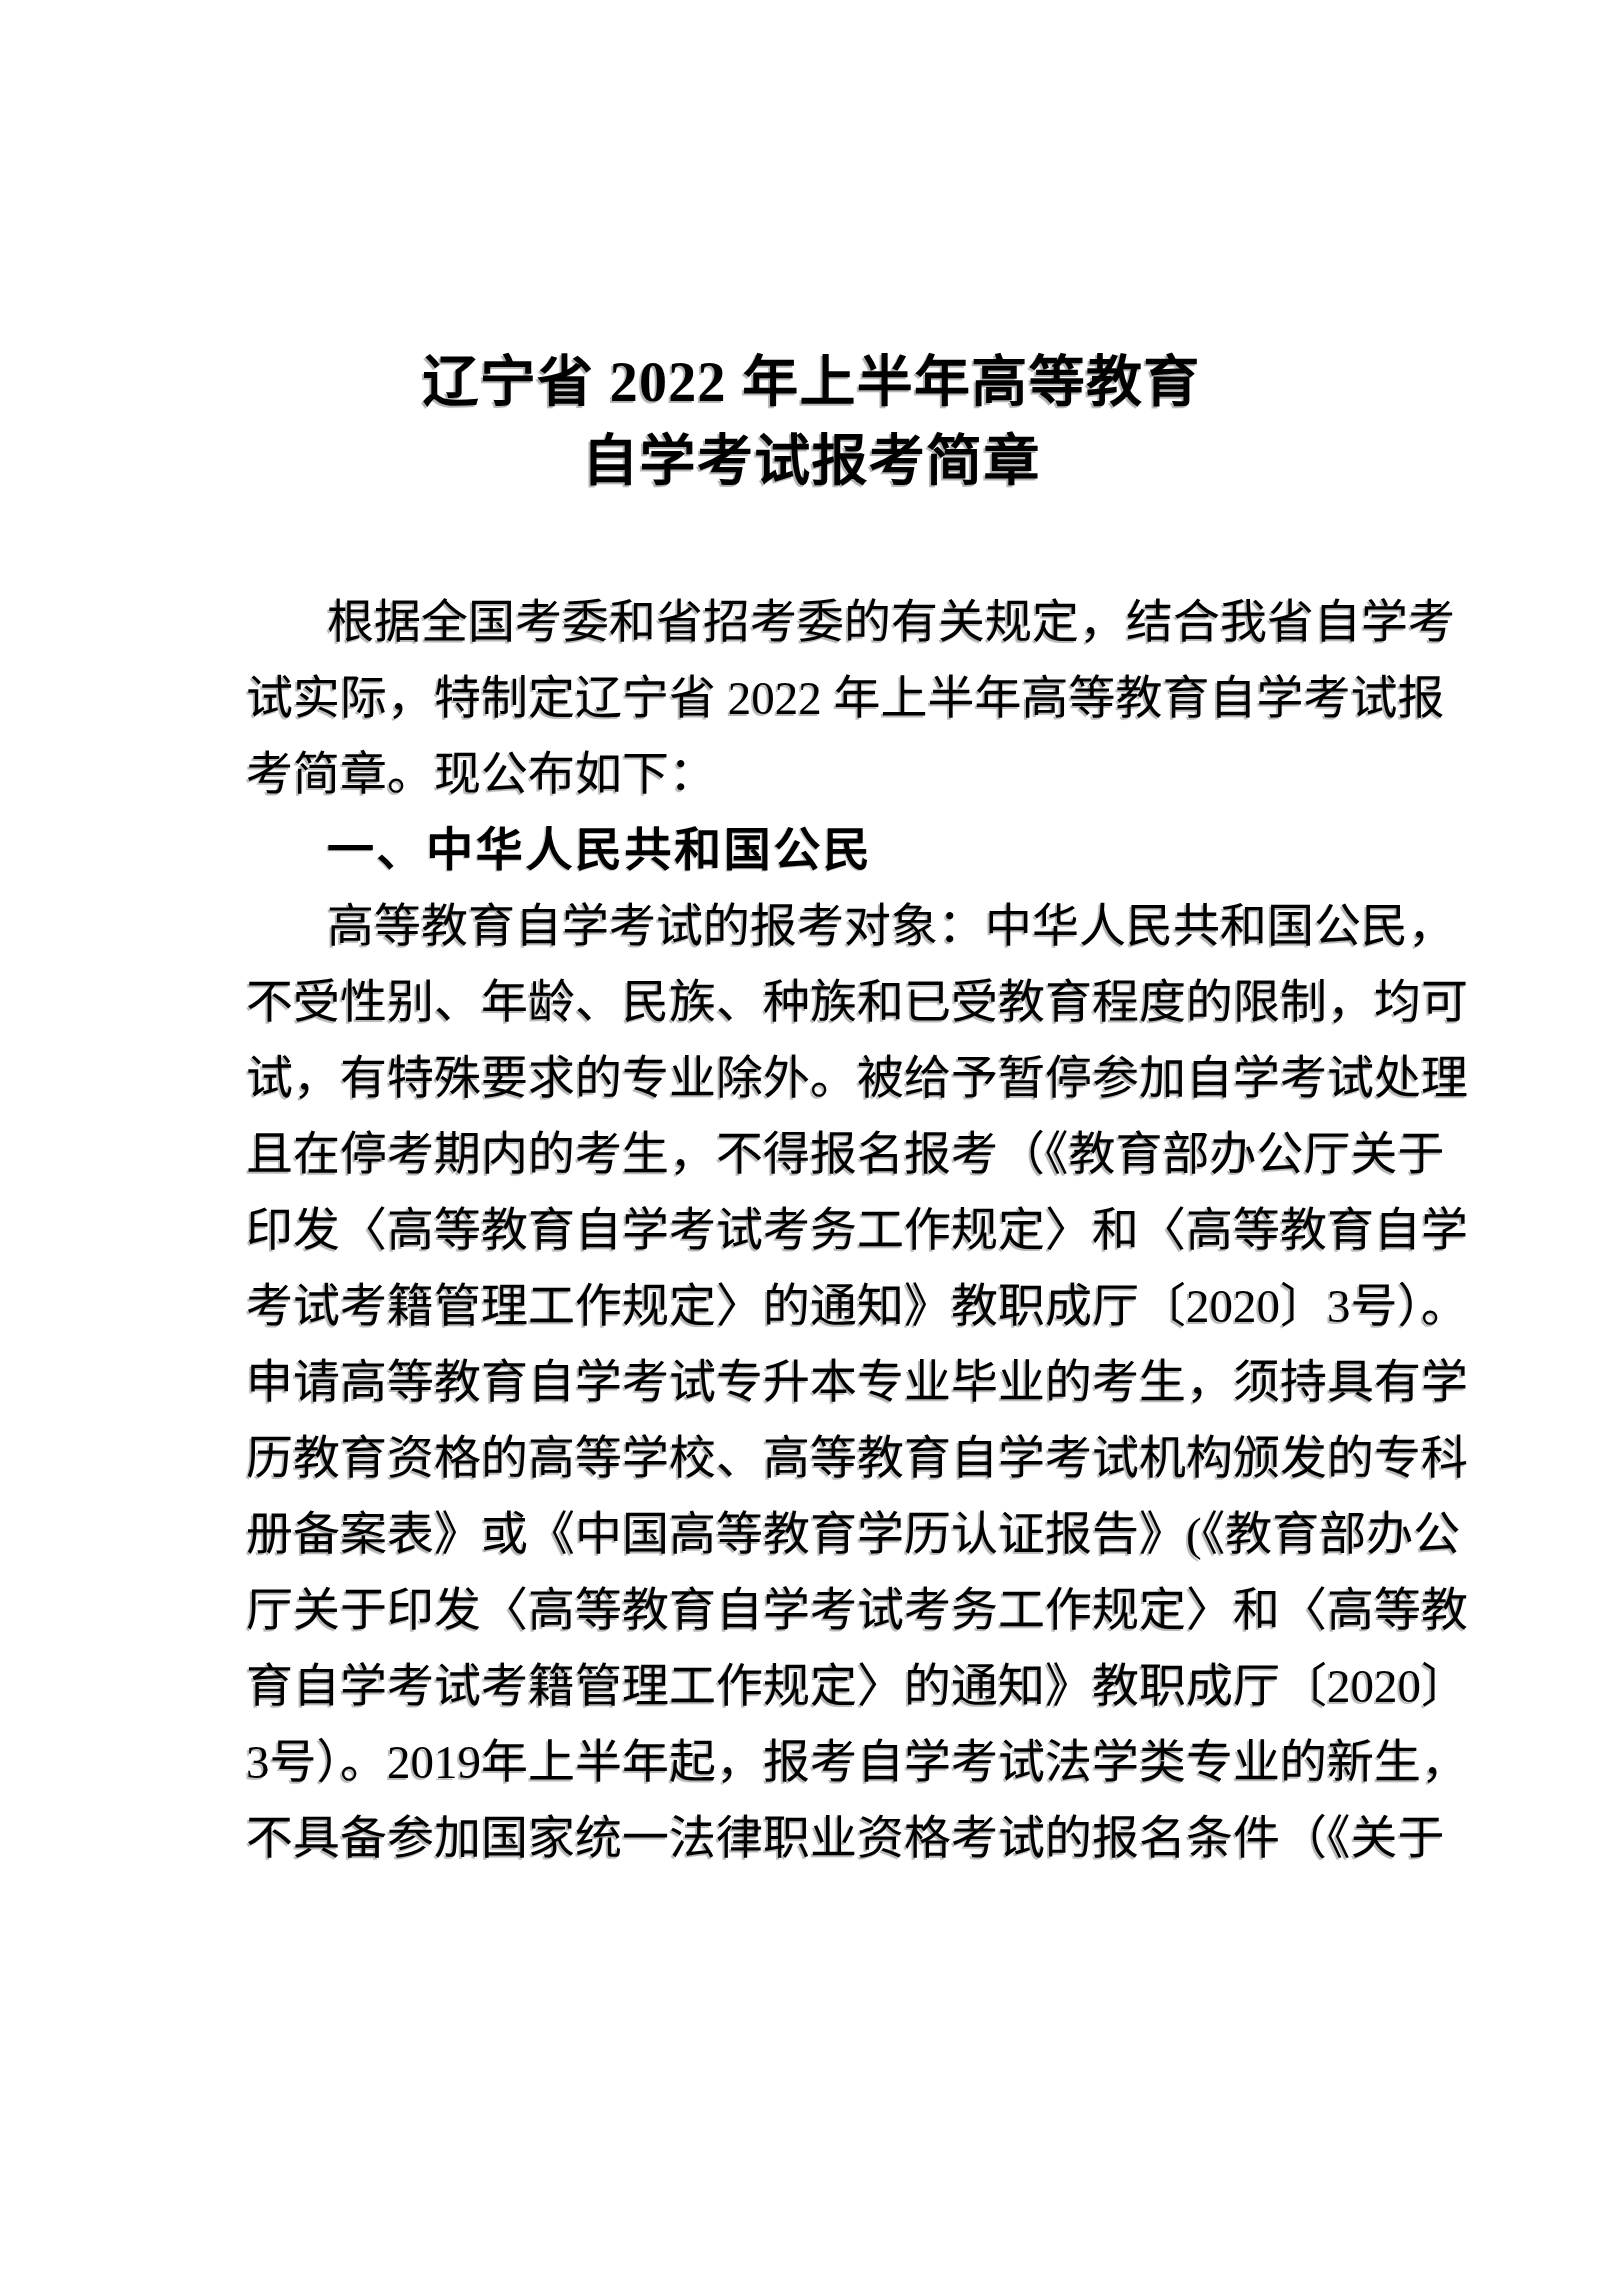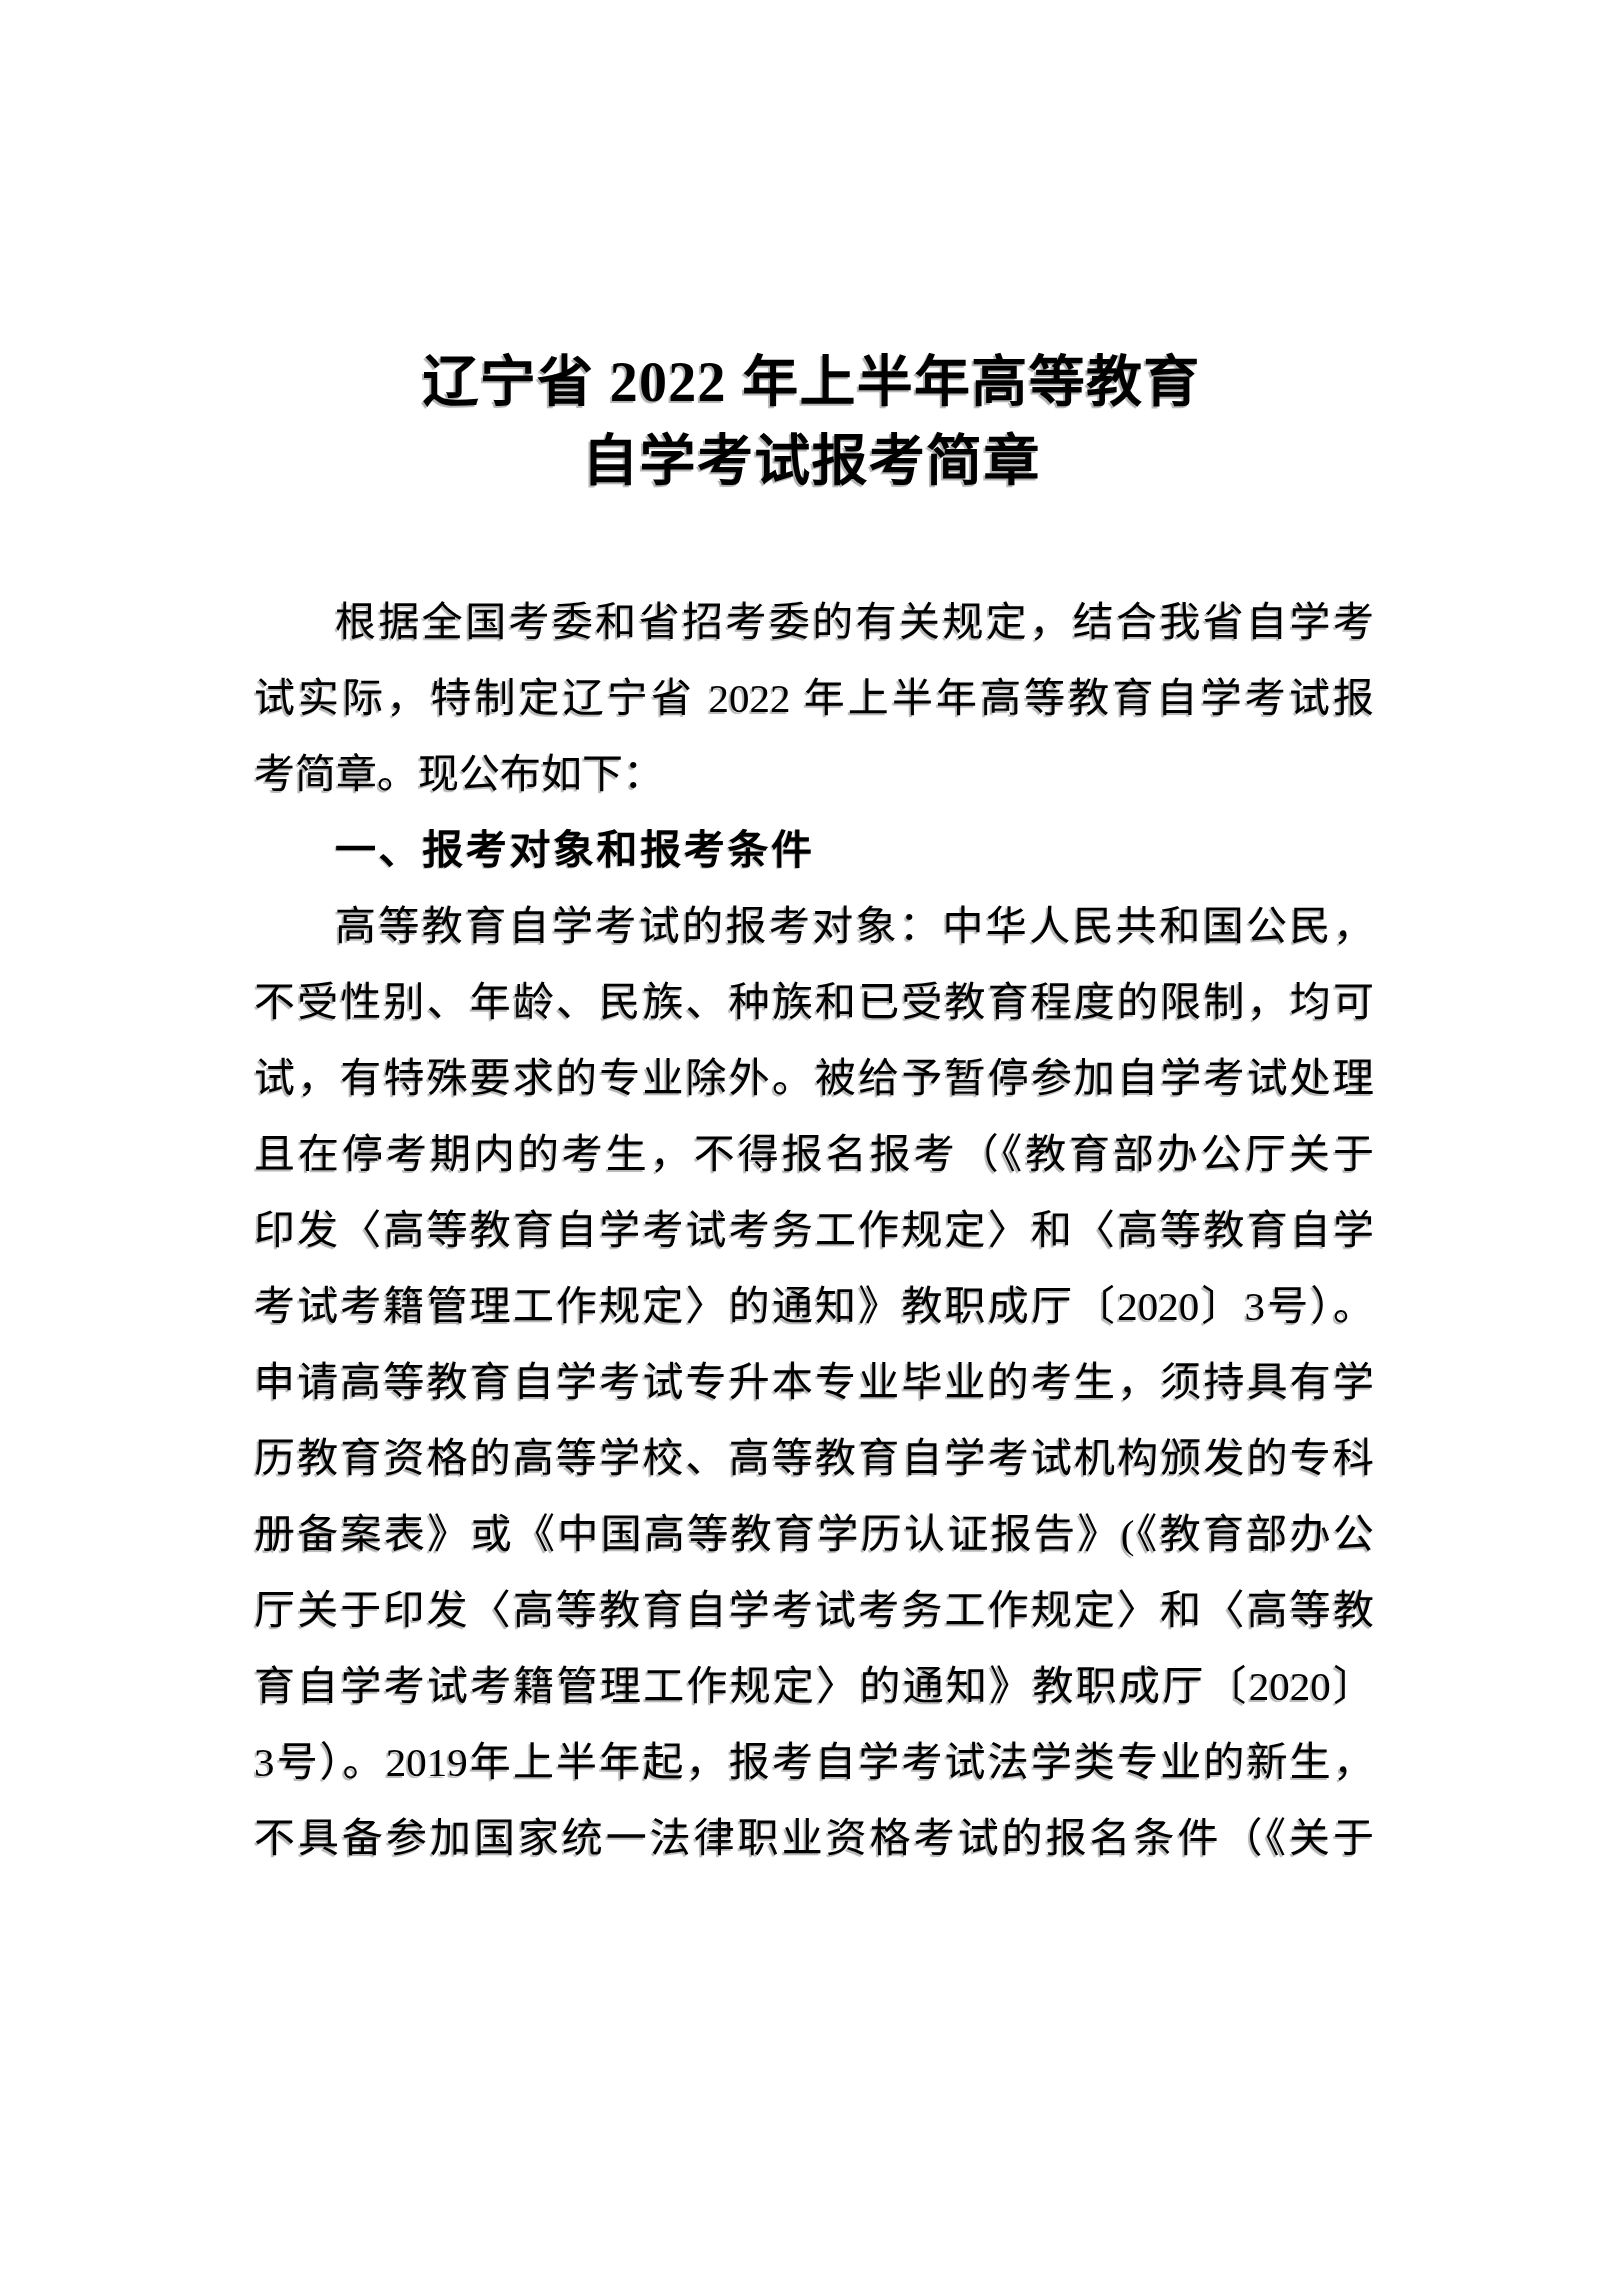--- a/index.html
+++ b/index.html
@@ -27,24 +27,24 @@
     font-size: 56px;
     line-height: 79px;
     letter-spacing: 1.3px;
     text-shadow: -2px 2px 0.7px rgba(0,0,0,0.30);
     white-space: nowrap;
   }
   
   .doc-body {
     position: absolute;
     top: 584px;
-    left: 254px;
+    left: 246px;
     width: 1120px;
     font-family: "Liberation Serif", "DejaVu Serif", serif;
-    font-size: 41px;
+    font-size: 47px;
     line-height: 76px;
     text-shadow: -2px 2px 0.7px rgba(0,0,0,0.28);
   }
   .line {
     height: 76px;
     text-align: justify;
     text-align-last: justify;
     text-justify: inter-character;
     white-space: nowrap;
   }
@@ -75,21 +75,21 @@
     <div>辽宁省 2022 年上半年高等教育</div>
     <div>自学考试报考简章</div>
   </div>
 
   <div class="doc-body">
 
     <div class="line indent">根据全国考委和省招考委的有关规定，结合我省自学考</div>
     <div class="line">试实际，特制定辽宁省 2022 年上半年高等教育自学考试报</div>
     <div class="line align-left">考简章。现公布如下：</div>
 
-    <div class="line heading">一、报考对象和报考条件</div>
+    <div class="line heading">一、中华人民共和国公民</div>
 
     <div class="line indent">高等教育自学考试的报考对象：中华人民共和国公民，</div>
     <div class="line">不受性别、年龄、民族、种族和已受教育程度的限制，均可</div>
     <div class="line">试，有特殊要求的专业除外。被给予暂停参加自学考试处理</div>
     <div class="line">且在停考期内的考生，不得报名报考（《教育部办公厅关于</div>
     <div class="line">印发〈高等教育自学考试考务工作规定〉和〈高等教育自学</div>
     <div class="line">考试考籍管理工作规定〉的通知》教职成厅〔2020〕3号）。</div>
     <div class="line">申请高等教育自学考试专升本专业毕业的考生，须持具有学</div>
     <div class="line">历教育资格的高等学校、高等教育自学考试机构颁发的专科</div>
     <div class="line">册备案表》或《中国高等教育学历认证报告》(《教育部办公</div>

